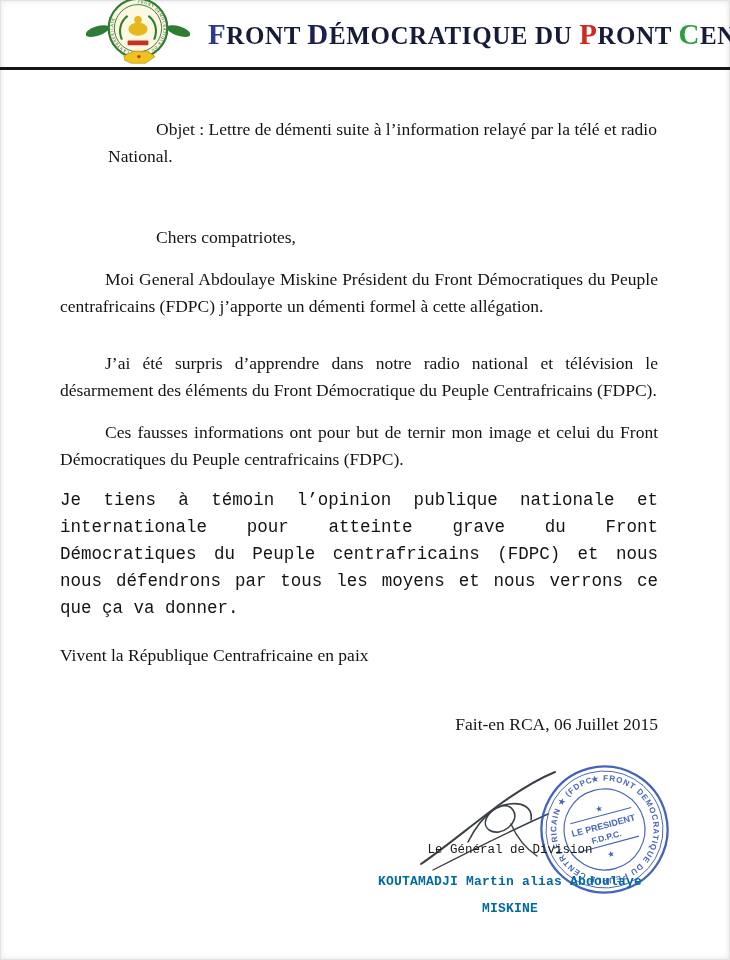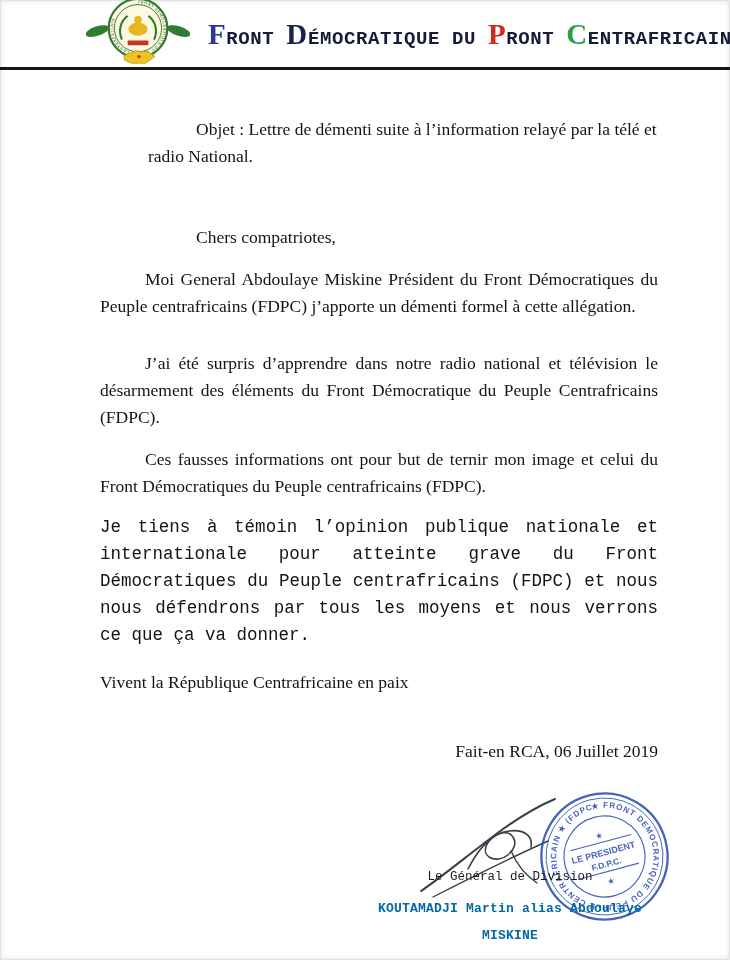--- a/index.html
+++ b/index.html
@@ -26,28 +26,28 @@
   .title {
     flex:1 1 auto;
     text-align:center;
     font-family:"Liberation Serif", serif;
     font-weight:700;
     letter-spacing:.6px;
     color:var(--title-rest);
     white-space:nowrap;
     padding-right:6px;
   }
-  .title .sm   { font-size:19px;font-family:Liberation Mono, monospace; }
+  .title .sm   { font-size:25px; }
   .title .init { font-size:29px; }
   .init.f { color:var(--title-f); }
   .init.d { color:var(--title-d); }
   .init.p { color:var(--title-p); }
   .init.c { color:var(--title-c); }
   
-  main { padding:0 72px 0 100px; font-size:17.5px; line-height:27px; }
+  main { padding:0 72px 0 60px; font-size:17.5px; line-height:27px; }
   .objet {
     margin-top:46px;
     padding-left:48px;
     text-indent:48px;
   }
   .salutation { margin-top:54px; padding-left:96px; }
   .para { text-align:justify; text-indent:45px; margin-top:15px; }
   .para.first { margin-top:30px; }
   .para.p3 { }
   .para.noindent { text-indent:0; margin-top:14px;font-family:Liberation Mono, monospace; }
@@ -120,21 +120,21 @@
 
     <p class="salutation">Chers compatriotes,</p>
 
     <p class="para">Moi General Abdoulaye Miskine Président du Front Démocratiques du Peuple centrafricains (FDPC) j’apporte un démenti formel à cette allégation.</p>
     <p class="para first">J’ai été surpris d’apprendre dans notre radio national et télévision le désarmement des éléments du Front Démocratique du Peuple Centrafricains (FDPC).</p>
     <p class="para p3">Ces fausses informations ont pour but de ternir mon image et celui du Front Démocratiques du Peuple centrafricains (FDPC).</p>
     <p class="para noindent">Je tiens à témoin l’opinion publique nationale et internationale pour atteinte grave du Front Démocratiques du Peuple centrafricains (FDPC) et nous nous défendrons par tous les moyens et nous verrons ce que ça va donner.</p>
 
     <p class="closing">Vivent la République Centrafricaine en paix</p>
 
-    <p class="dateline">Fait-en RCA, 06 Juillet 2019</p>
+    <p class="dateline">Fait-en RCA, 06 Juillet 2015</p>
 
     <div class="sig-area">
 
       <svg class="scribble" width="150" height="115" viewBox="0 0 150 115">
         <path class="sig-stroke" d="M8,100 C30,85 60,60 90,38 C110,24 125,15 142,8" stroke-width="2"></path>
         <path class="sig-stroke" d="M20,106 C55,88 95,68 135,50" stroke-width="1.4"></path>
         <path class="sig-stroke" d="M55,78 C70,48 92,34 100,46 C108,58 88,74 76,66 C66,58 78,42 96,40 C110,38 120,44 118,56" stroke-width="1.6"></path>
         <path class="sig-stroke" d="M98,60 C104,74 112,84 124,92" stroke-width="1.4"></path>
       </svg>
 

